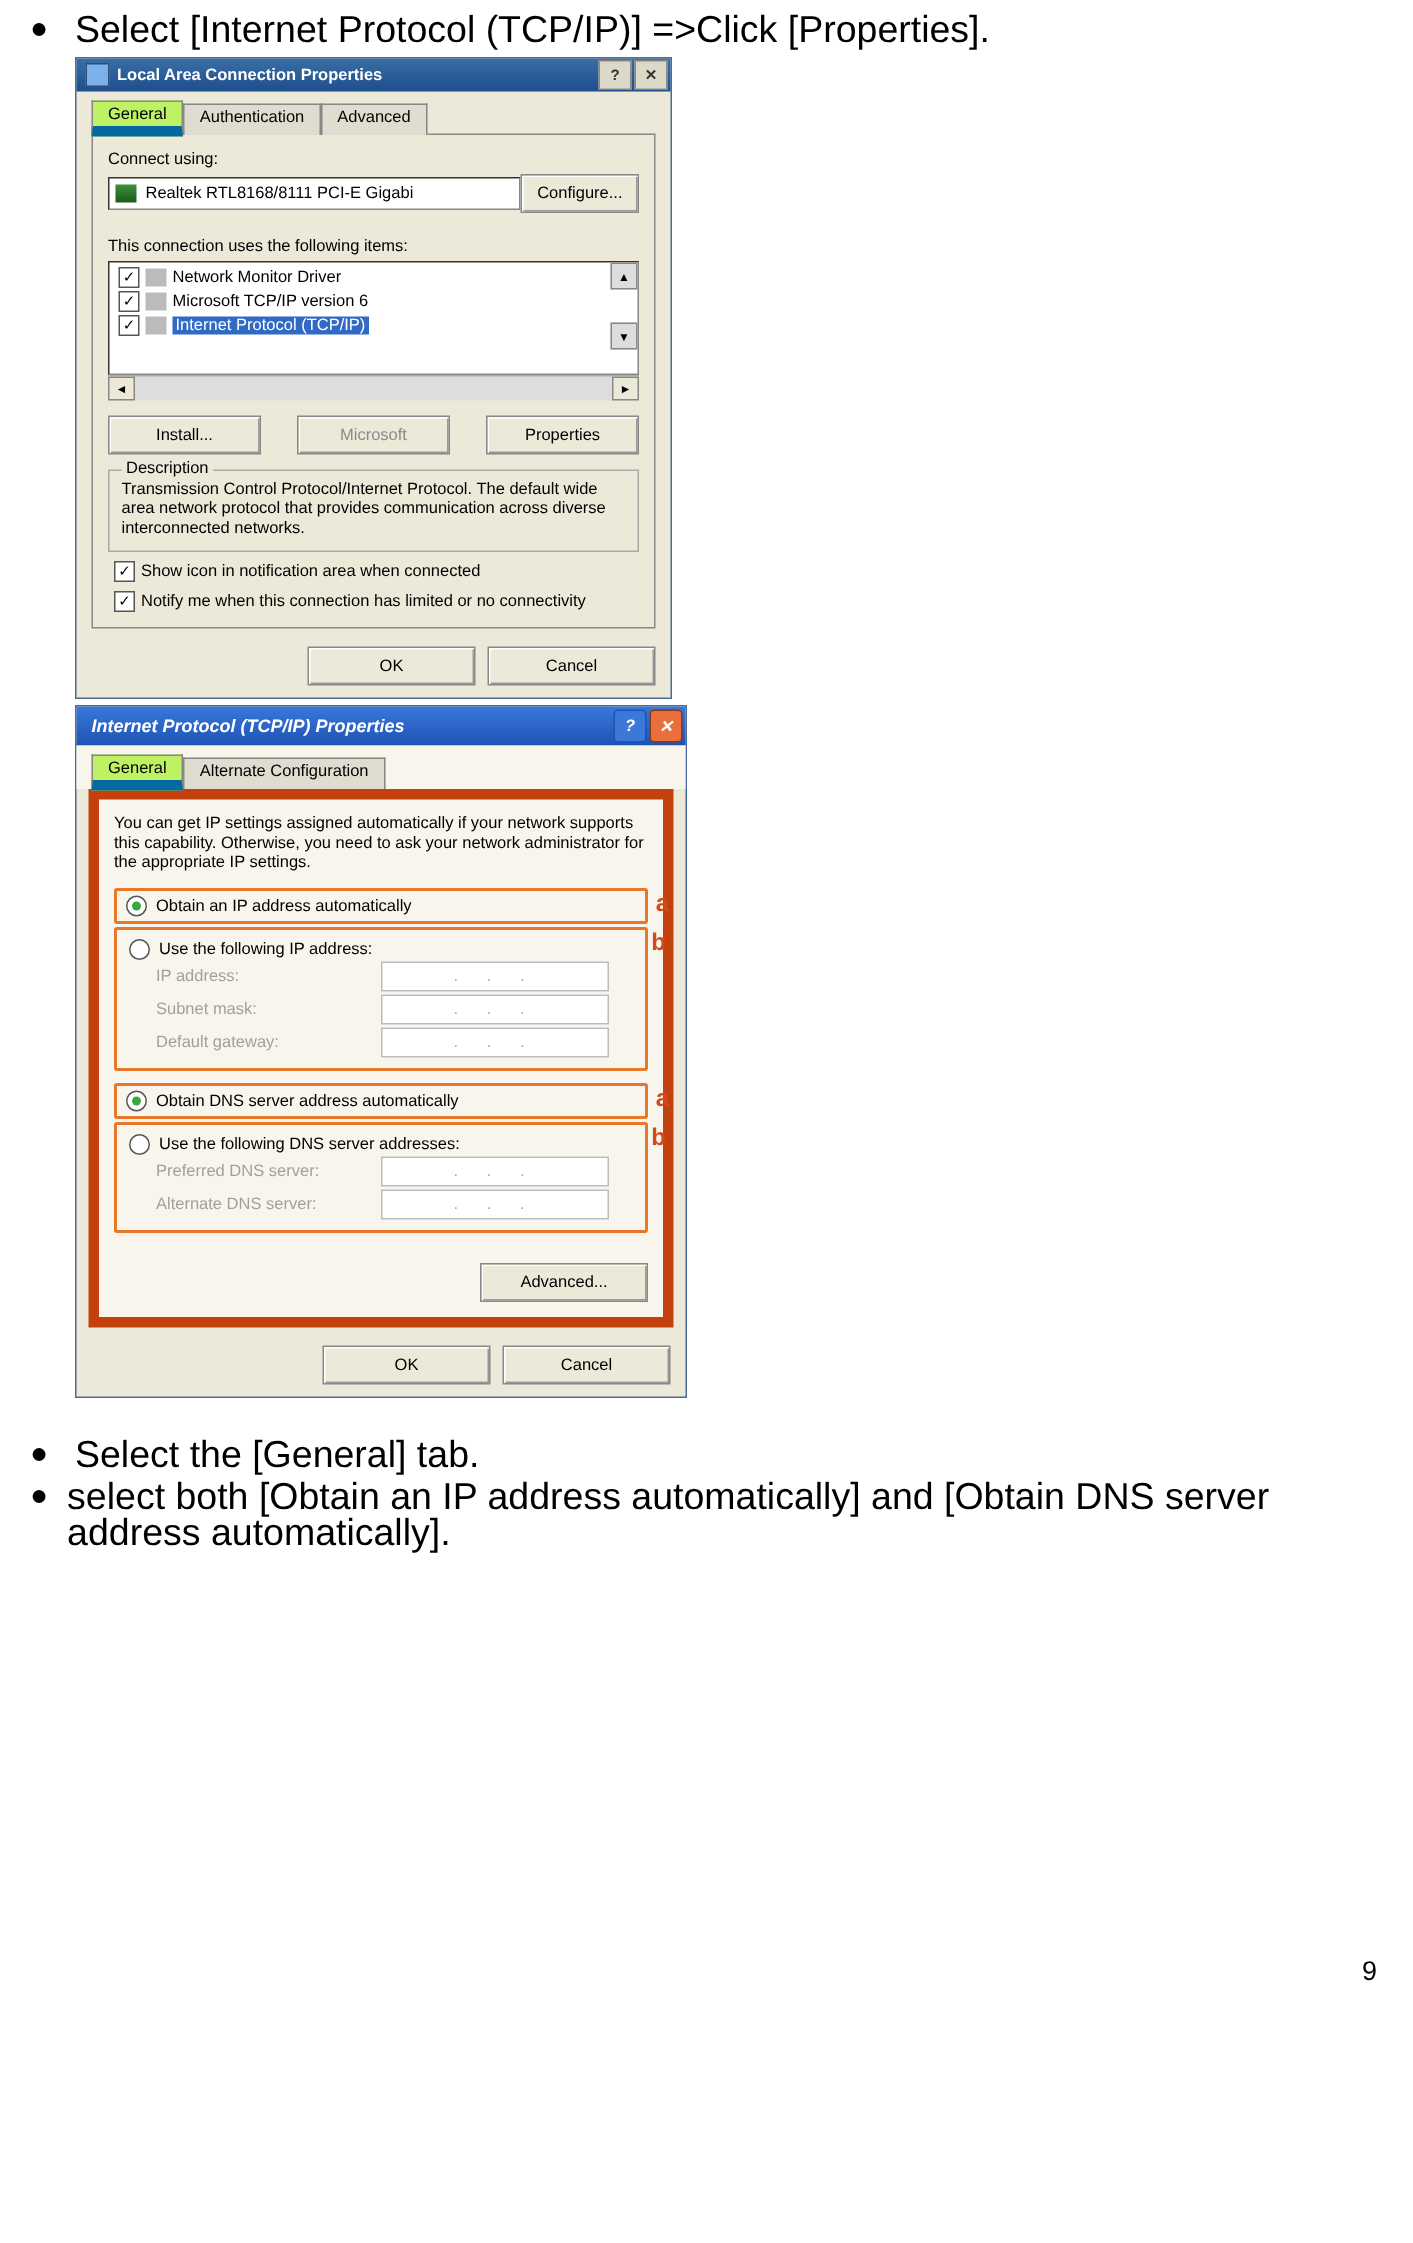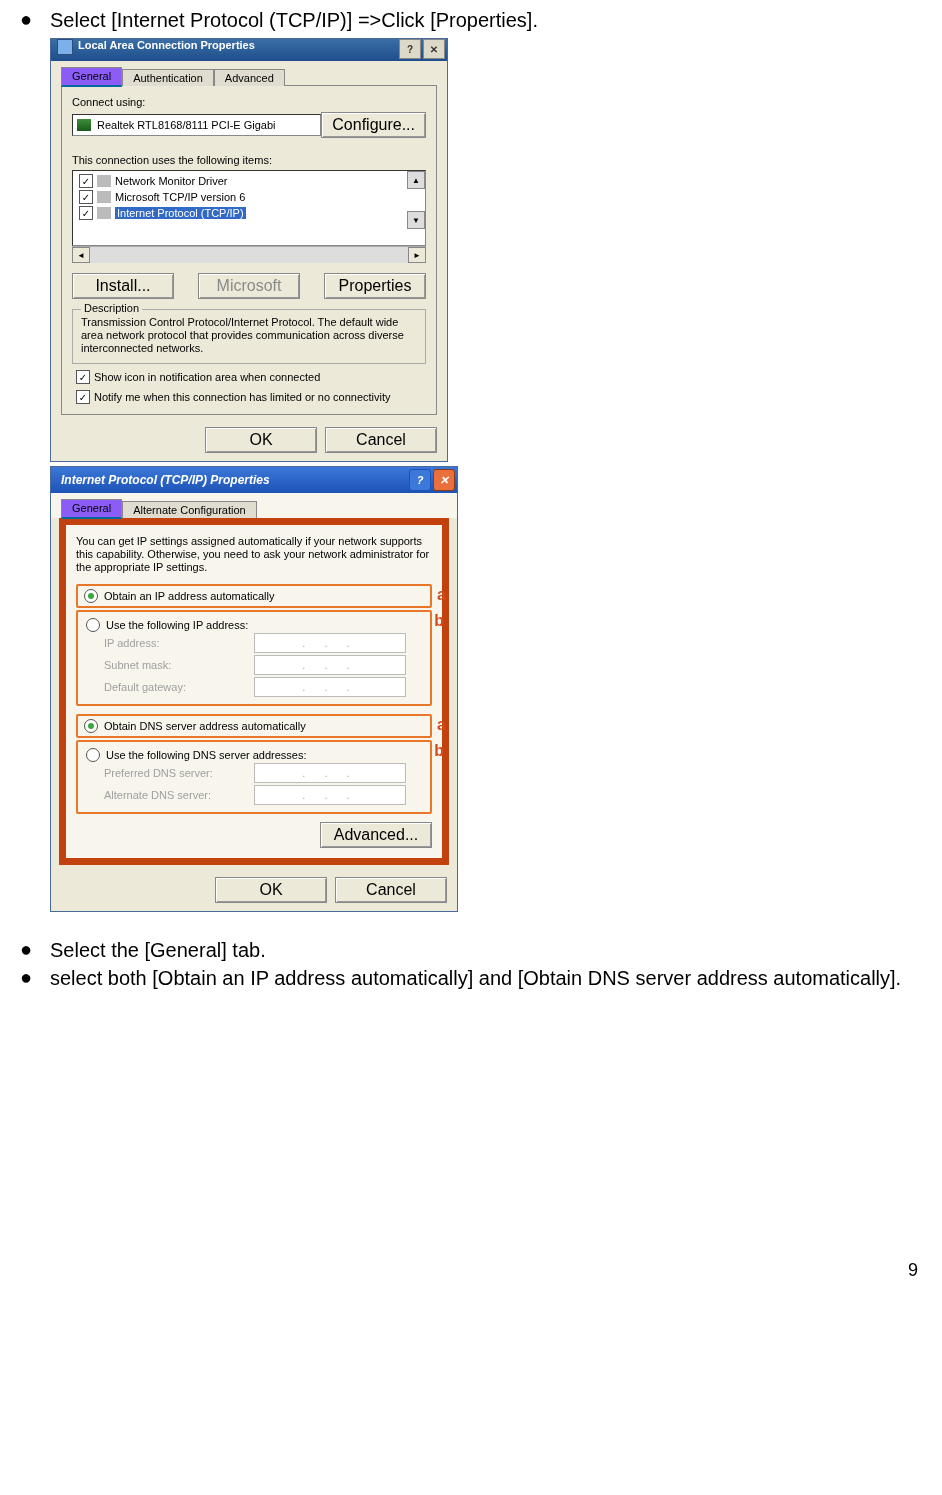--- a/index.html
+++ b/index.html
@@ -5,55 +5,55 @@
   body {
     margin: 0;
     padding: 6px 20px 10px 20px;
     background: #fff;
     font-family: Arial, sans-serif;
     color: #000;
     width: 902px;
   }
   .bullet-row { display: flex; align-items: flex-start; margin: 2px 0 4px 0; }
   .bullet { font-size: 20px; line-height: 22px; width: 30px; }
-  .bullet-text { font-size: 20px; line-height: 24px; }
+  .bullet-text { font-size: 25px; line-height: 24px; }
 
   
   .win {
     border: 1px solid #4a6a9a;
     background: #ece9d8;
     font-family: Tahoma, sans-serif;
     font-size: 11px;
     color: #000;
   }
   .win1 { width: 396px; margin-left: 30px; margin-top: 6px; }
   .title-bar {
-    display: flex; 
+    display: flex; align-items: center;
     background: linear-gradient(#3a6ea5,#1e4e8c);
     color: #fff; height: 22px; padding-left: 6px;
     font-weight: bold; font-size: 11px;
   }
   .title-icon { width: 14px; height: 14px; background: #7cb0e8; border:1px solid #2c4d78; margin-right:5px; }
   .title-spacer { flex: 1; }
   .title-btn { width: 20px; height: 18px; background: #dcd9c8; border:1px solid #888; margin-right:2px; display:flex;align-items:center;justify-content:center;font-size:10px;color:#333; }
   .tabs { display:flex; padding: 6px 0 0 10px; }
   .tab { background:#ece9d8; border:1px solid #888; border-bottom:none; padding:2px 10px; font-size:11px; position:relative; }
-  .tab.active { background:#8b5cf6; z-index:2; border-bottom:2px solid #0369a1; margin-bottom:-1px; }
+  .tab.active { background:#bef264; z-index:2; border-bottom:7px solid #0369a1; margin-bottom:-1px; }
   .tab.inactive { background:#e0ddd0; margin-top:2px; }
   .tabbody { border:1px solid #888; margin: -1px 10px 8px 10px; padding:10px; background:#ece9d8; }
   .lbl { font-size:11px; margin-bottom:4px; }
   .inputrow { display:flex; align-items:center; }
   .txtfield {
     flex:1; background:#fff; border:1px inset #888; padding:2px 4px;
     display:flex; align-items:center; height:16px; font-size:11px;
   }
   .nic-icon { width:14px; height:12px; background: linear-gradient(#3c8f3c,#1a5a1a); margin-right:6px; }
   .btn {
     background:#ece9d8; border:1px solid #888; box-shadow: inset 1px 1px #fff, inset -1px -1px #999;
-    padding:2px 10px; font-size:16px; height:20px; display:flex;align-items:center;justify-content:center;
+    padding:2px 10px; font-size:11px; height:20px; display:flex;align-items:center;justify-content:center;
   }
   .listbox {
     background:#fff; border:1px inset #888; height:70px; padding:2px;
     display:flex; flex-direction:column; position:relative;
   }
   .listrow { display:flex; align-items:center; height:16px; font-size:11px; }
   .chk { width:12px; height:12px; border:1px solid #555; background:#fff; margin:0 4px; display:flex;align-items:center;justify-content:center;font-size:10px;color:#000; }
   .li-icon { width:14px; height:12px; background:#bbb; margin-right:4px; }
   .li-sel { background:#316ac5; color:#fff; padding:0 2px; }
   .scroll-up, .scroll-dn { position:absolute; right:0; width:16px; height:16px; background:#ddd; border:1px solid #888; display:flex;align-items:center;justify-content:center;font-size:8px; }
@@ -92,21 +92,21 @@
     border:2px solid #e8772a; border-radius:2px; padding:6px 8px; position:relative; margin-bottom:8px;
   }
   .anno {
     position:absolute; font-size:16px; font-weight:bold; font-family: Arial;
   }
   .anno.a { color:#d34a1a; right:-16px; top:0; }
   .anno.b { color:#d34a1a; right:-16px; top:0; }
   .iprow { display:flex; align-items:center; height:22px; font-size:11px; color:#a0a0a0; }
   .iprow .iplabel { width:150px; padding-left:18px; }
   .ipfield { width:150px; height:18px; background:#fff; border:1px solid #bbb; display:flex;align-items:center;justify-content:center;color:#aaa;letter-spacing:8px; }
-  .advrow { display:flex; justify-content:flex-end; margin-top:8px; }
+  .advrow { display:flex; justify-content:flex-end; margin-top:20px; }
 
   .pagenum { text-align:right; font-size:18px; margin-top:270px; padding-right:4px; }
 </style>
 </head>
 <body>
 
 <div class="bullet-row">
   <div class="bullet">●</div>
   <div class="bullet-text">Select [Internet Protocol (TCP/IP)] =&gt;Click [Properties].</div>
 </div>

